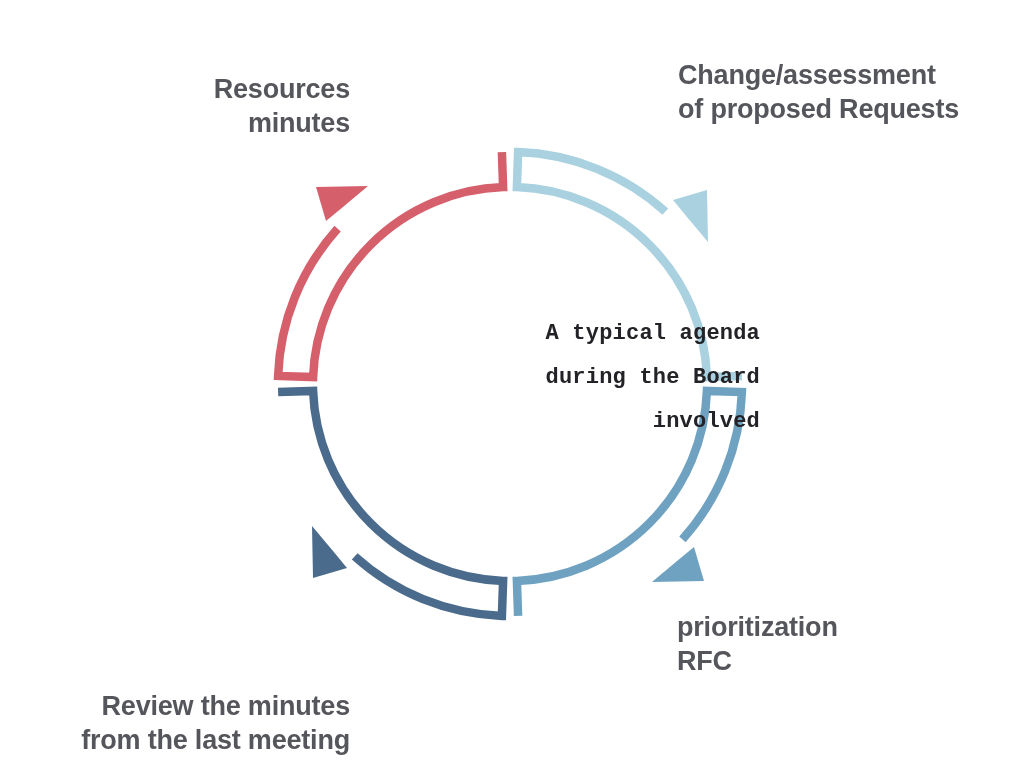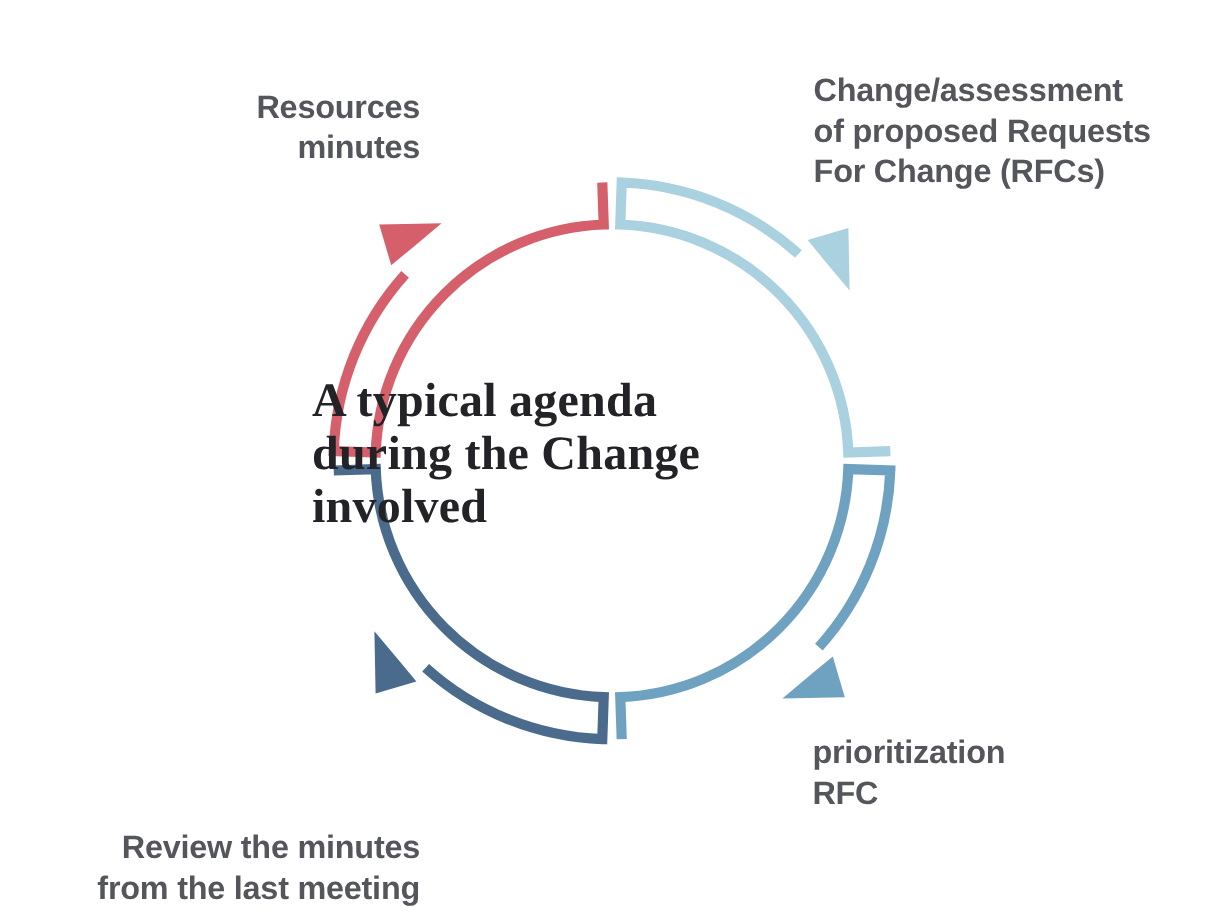--- a/index.html
+++ b/index.html
@@ -27,23 +27,23 @@
     line-height:34px;
     color:var(--c-label-text);
     letter-spacing:-0.2px;
     white-space:nowrap;
   }
   .align-right{text-align:right;}
   .align-left{text-align:left;}
   .diagram-title{
     position:absolute;
     left:260px;top:312px;width:500px;
-    text-align:left;
-    font-family:Liberation Serif, serif;
-    font-size:40px;
+    text-align:right;
+    font-family:Liberation Mono, monospace;
+    font-size:22px;
     font-weight:bold;
     line-height:44px;
     color:var(--c-title-text);
     letter-spacing:0.2px;
   }
 </style>
 </head>
 <body>
 
 <div class="stage">
@@ -82,32 +82,31 @@
   </svg>
 
   <div class="side-label align-right" style="right:674px;top:72px;">
     <div>Resources</div>
     <div>minutes</div>
   </div>
 
   <div class="side-label align-left" style="left:678px;top:58px;">
     <div>Change/assessment</div>
     <div>of proposed Requests</div>
-    <div>For Change (RFCs)</div>
   </div>
 
   <div class="side-label align-right" style="right:674px;top:641px;margin-top:48px;">
     <div>Review the minutes</div>
     <div>from the last meeting</div>
   </div>
 
   <div class="side-label align-left" style="left:677px;top:610px;">
     <div>prioritization</div>
     <div>RFC</div>
   </div>
 
   <div class="diagram-title">
     <div>A typical agenda</div>
-    <div>during the Change</div>
+    <div>during the Board</div>
     <div>involved</div>
   </div>
 
 </div>
 
 </body></html>

